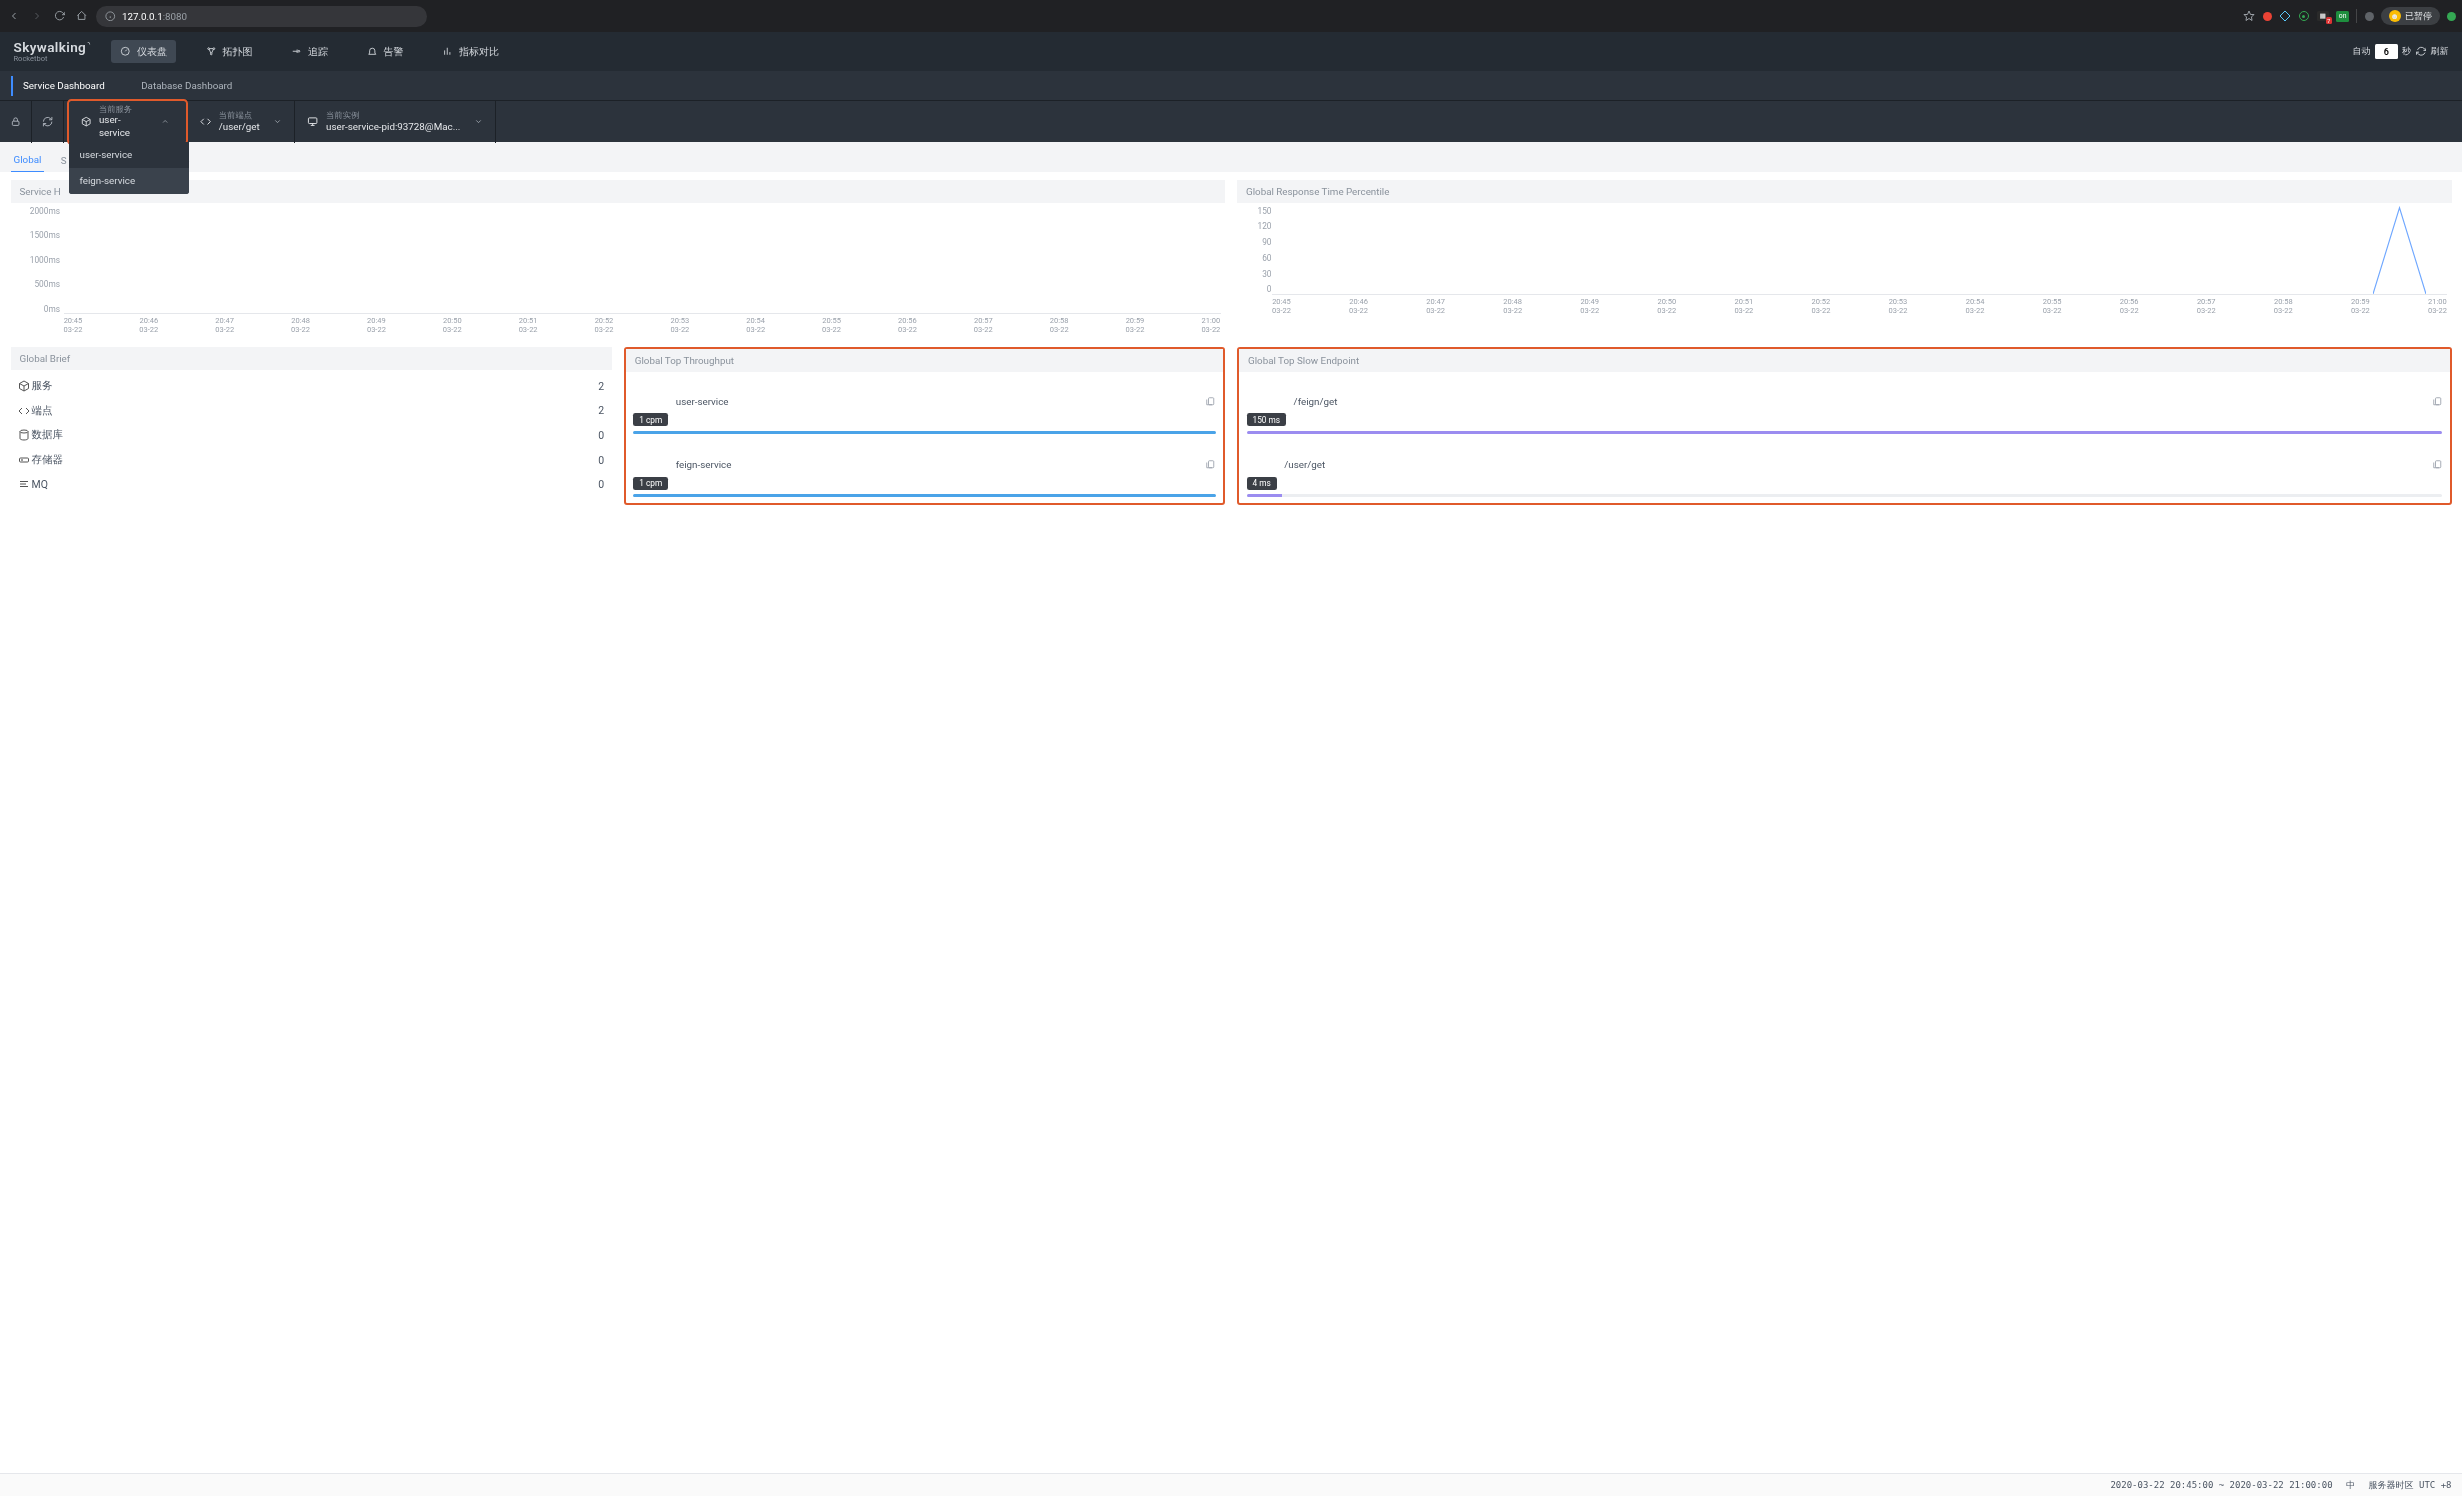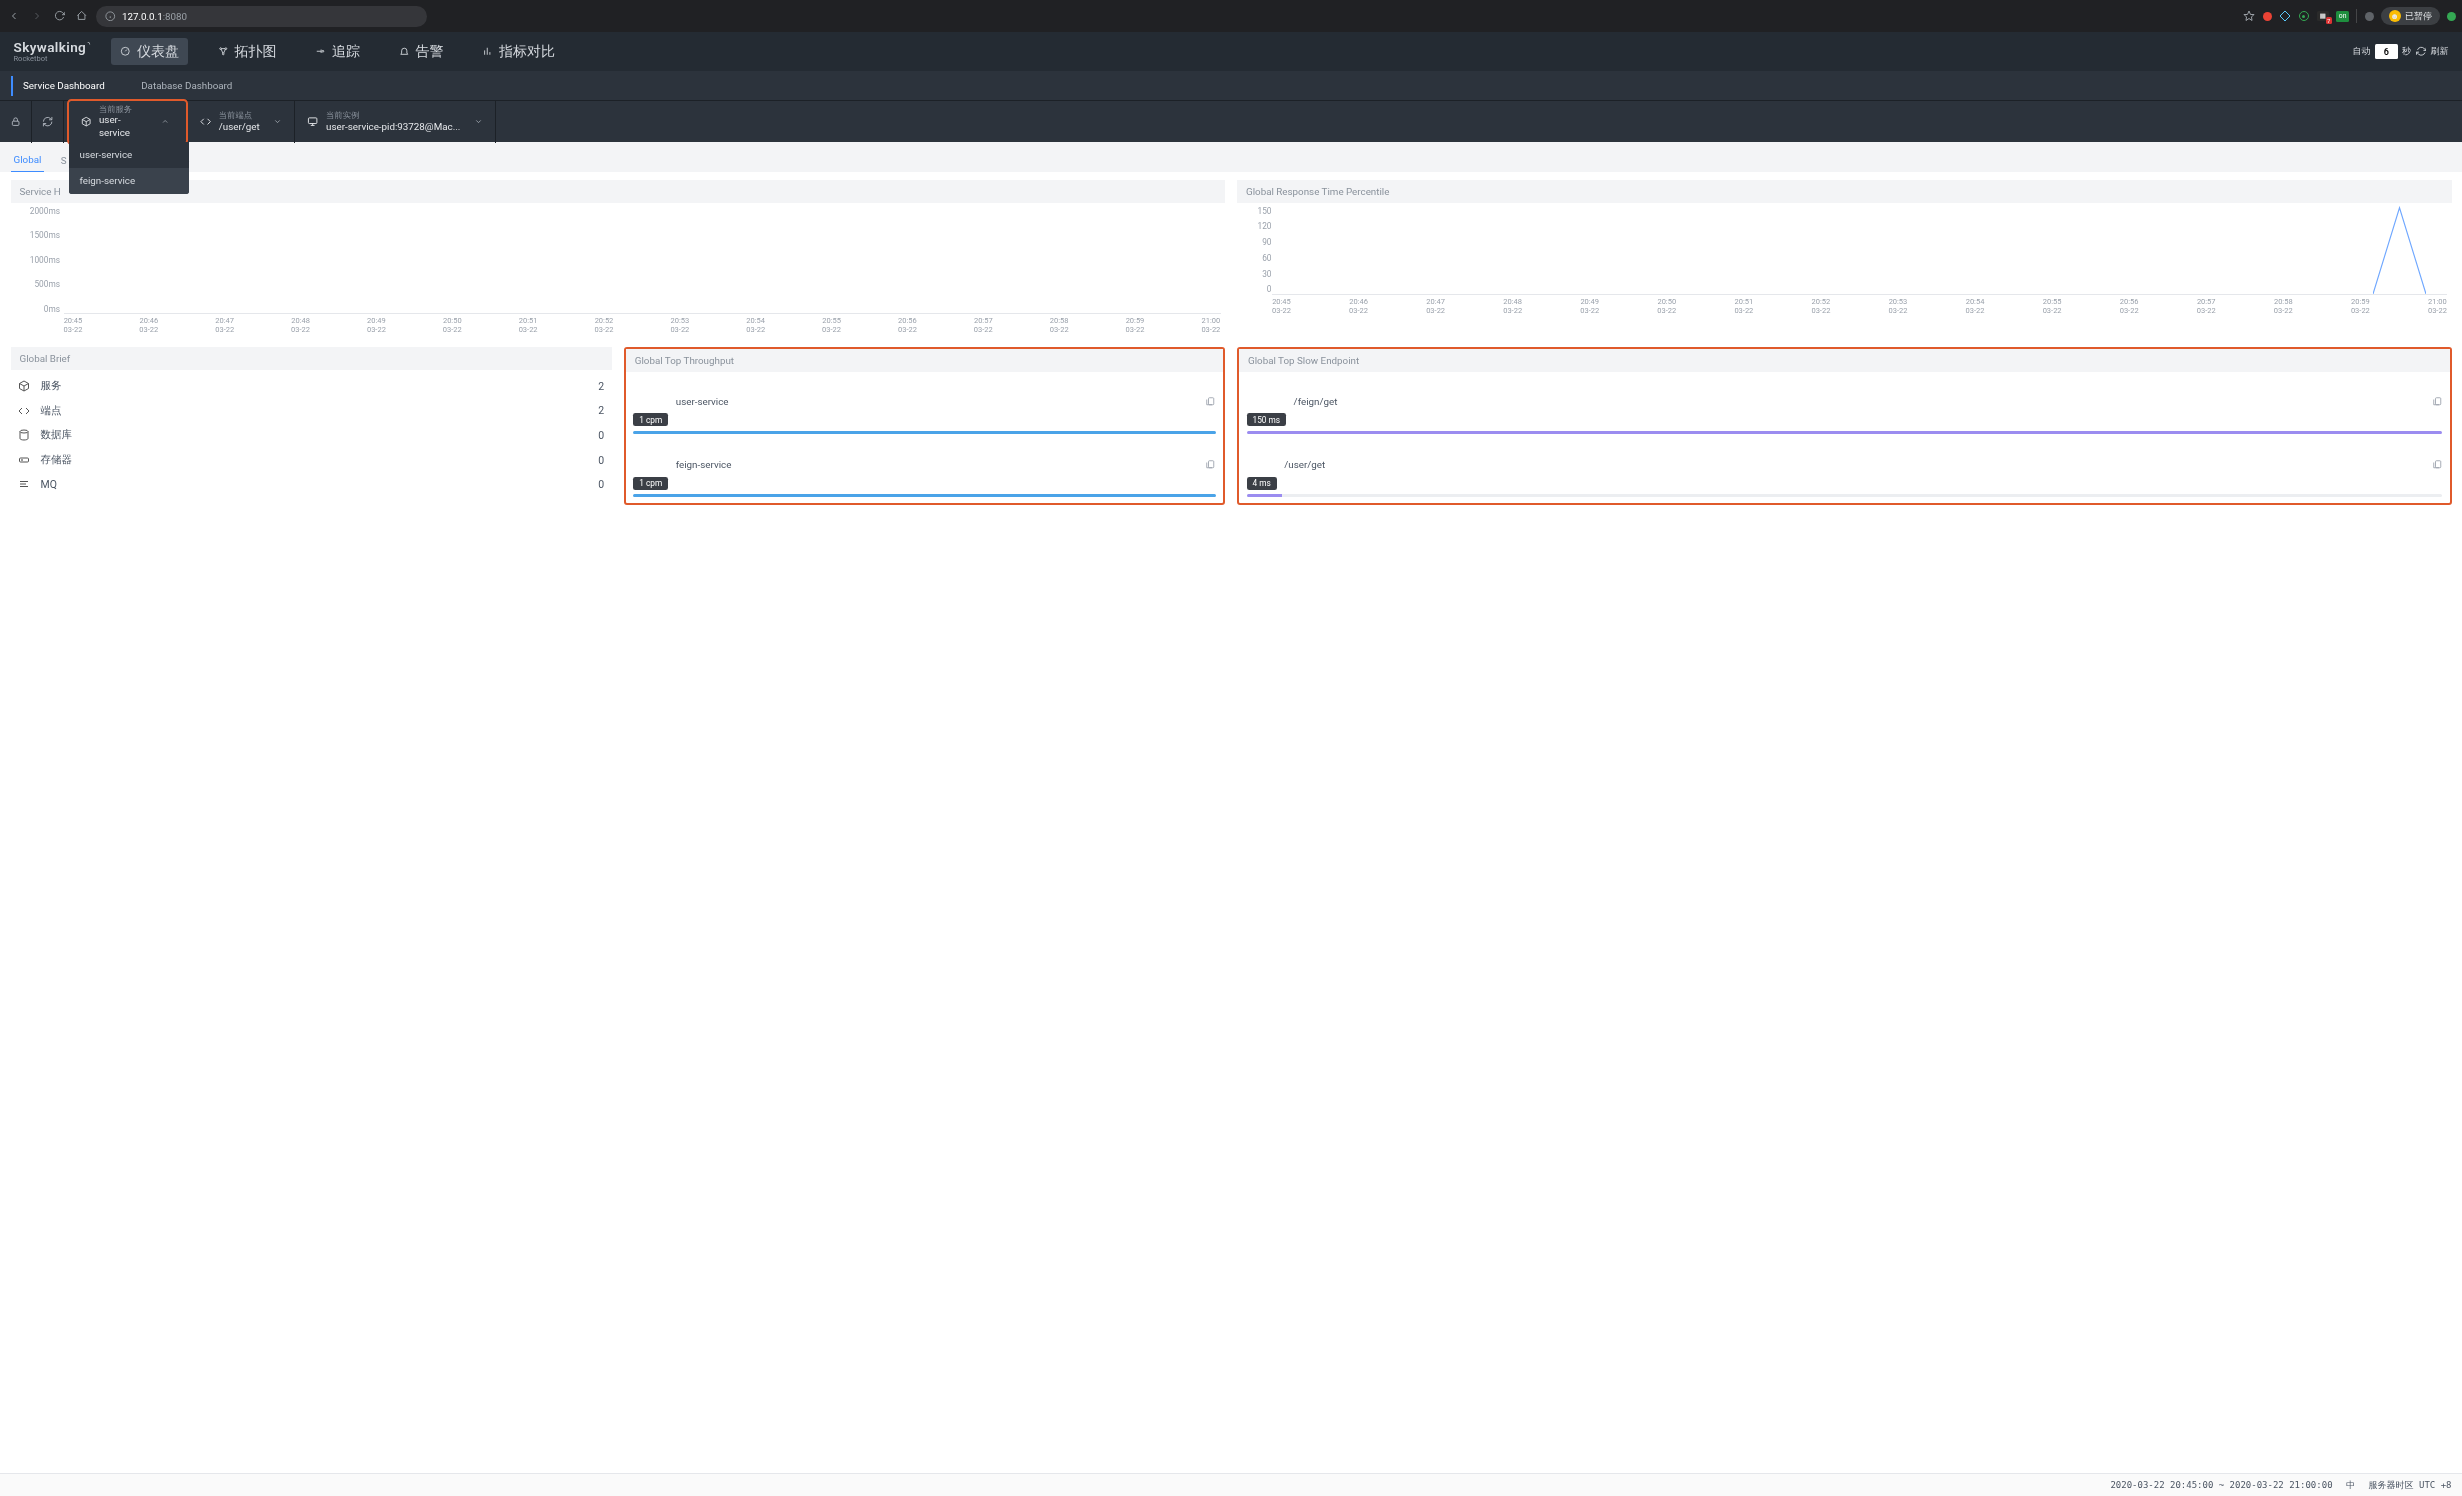--- a/index.html
+++ b/index.html
@@ -17,21 +17,21 @@
   .bb-dot { width:9px; height:9px; border-radius:50%; }
   .bb-pill { display:flex; align-items:center; gap:4.5px; background:#3c3f43; padding:2.3px 7.5px; border-radius:9px; color:#e8eaed; font-size:9px; }
   .bb-pill .smile { width:12px; height:12px; border-radius:50%; background:#fbbc04; display:flex; align-items:center; justify-content:center; font-size:8.3px;}
   
   
   .app-nav { height: 39px; background:#242b33; display:flex; align-items:center; padding:0 13.5px; gap:21px; color:#d7dbe0; }
   .logo { display:flex; flex-direction:column; line-height:1; }
   .logo-main { font-size:13.5px; font-weight:600; letter-spacing:0.4px; display:flex; align-items:flex-start; gap:1.5px;}
   .logo-main sup { font-size:6px; }
   .logo-sub { font-size:7.5px; color:#8a929c; }
-  .nav-item { display:flex; align-items:center; gap:6px; padding:4.5px 9px; border-radius:3px; font-size:14px; }
+  .nav-item { display:flex; align-items:center; gap:6px; padding:4.5px 9px; border-radius:3px; font-size:10px; }
   .nav-item.active { background:#3f4853; }
   .nav-right { margin-left:auto; display:flex; align-items:center; gap:4.5px; font-size:9px;}
   .count-box { background:#fff; color:#000; width:22.6px; height:15px; display:flex; align-items:center; justify-content:center; border-radius:1.5px; font-weight:600;}
   
   
   .dash-tabs { height:29px; background:#2c333c; display:flex; align-items:center; gap:13.5px; padding:0 10.5px;}
   .dash-tab { padding:4.5px 10.5px; color:#aeb5bd; font-size:9.8px; border-left:2.3px solid transparent;}
   .dash-tab.active { border-left:2.3px solid #3e8cff; color:#fff; }
   
   
@@ -67,21 +67,21 @@
   .x-axis { position:absolute; left:53px; right:4.5px; bottom:0; display:flex; justify-content:space-between; font-size:7.5px; color:#9aa1ab;}
   .x-tick { display:flex; flex-direction:column; align-items:center; line-height:1.15;}
   .plot { position:absolute; left:53px; right:4.5px; top:3px; bottom:21px; border-bottom:0.8px solid #e5e7eb;}
   
   .legend { display:flex; gap:13.5px; padding:4.5px 0 1.5px 7.5px; font-size:9px; color:#6b7280; justify-content:center;}
   .lg { display:flex; align-items:center; gap:3.8px;}
   .lg i { width:7.5px; height:7.5px; border-radius:50%; display:inline-block;}
   
   
   .brief { padding:4.5px 3px;}
-  .brief-row { display:flex; align-items:center; padding:5.3px 4.5px; gap:9px; font-size:10.5px; color:#4b5563;}
+  .brief-row { display:flex; align-items:center; padding:5.3px 4.5px; font-size:10.5px; color:#4b5563;}
   .brief-row .cnt { margin-left:auto; color:#4b5563;}
   .brief-icon { width:13.5px; color:#555; }
   
   
   .hl-panel { border:2.3px solid #e05a2b; border-radius:3px; padding-bottom:4.5px;}
   .tp-item { padding:4.5px 7.5px 1.5px 7.5px; }
   .tp-line1 { display:flex; align-items:center; gap:7.5px;}
   .badge { background:#3b3f46; color:#fff; font-size:8.3px; padding:1.5px 6px; border-radius:2.3px;margin-top:37px;}
   .tp-name { color:#4b5563; font-size:9.8px;}
   .clip { margin-left:auto; color:#9aa1ab;}

